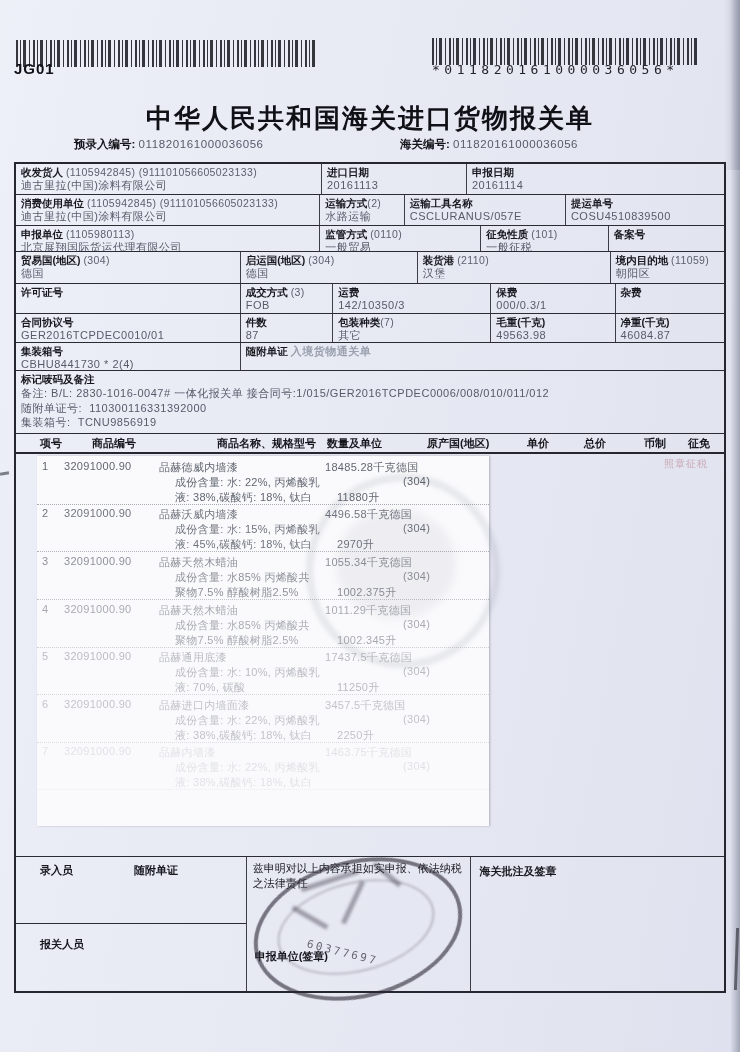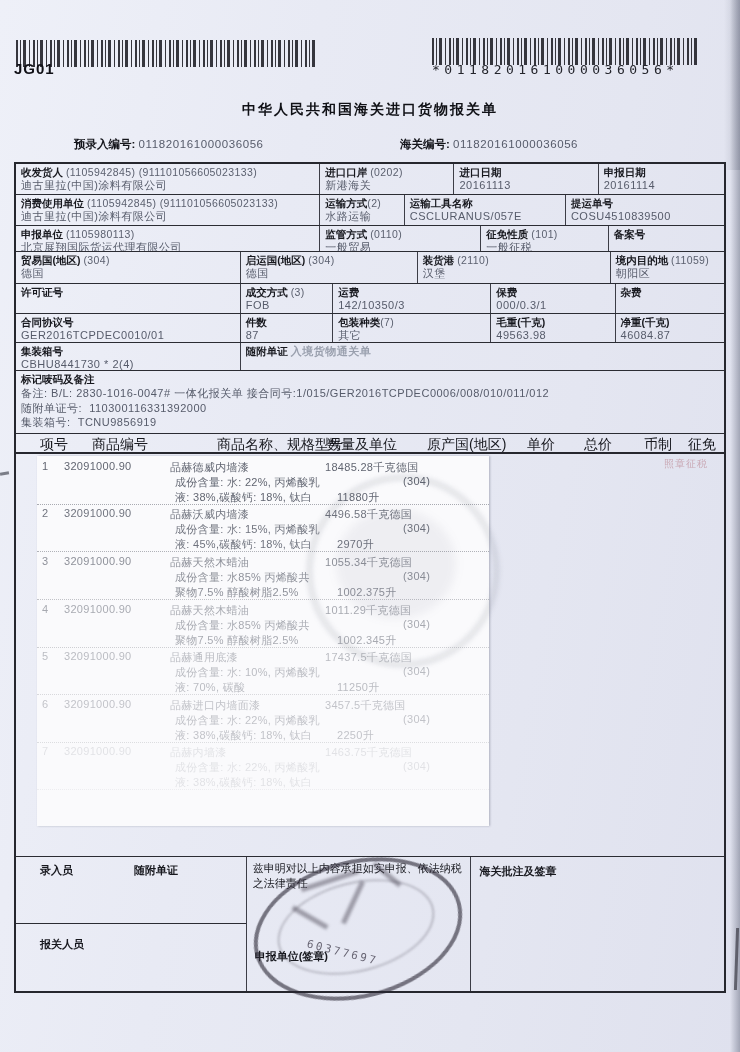--- a/index.html
+++ b/index.html
@@ -21,21 +21,21 @@
     background:repeating-linear-gradient(90deg,#1d1d24 0 2px,transparent 2px 4px,#1d1d24 4px 5px,transparent 5px 7px,#1d1d24 7px 10px,transparent 10px 13px,#1d1d24 13px 14px,transparent 14px 17px);
     opacity:.88;}
   .bc-l{left:16px;top:40px;width:302px;}
   .bc-r{left:432px;top:38px;width:268px;}
   .bc-num{position:absolute;font-family:"DejaVu Sans Mono",monospace;font-size:13px;color:#24252c;white-space:nowrap;}
   .bc-num-l{left:30px;top:64px;letter-spacing:6.5px;}
   .bc-num-r{left:432px;top:62px;letter-spacing:4.5px;}
   .jg{position:absolute;left:14px;top:60px;font-size:15px;font-weight:bold;color:#101016;letter-spacing:1px;text-align:center;}
 
   .title{position:absolute;left:0;top:101px;width:100%;text-align:center;
-    font-size:14px;font-weight:bold;letter-spacing:2px;color:#101116;}
+    font-size:26px;font-weight:bold;letter-spacing:2px;color:#101116;}
 
   .entry-line{position:absolute;top:137px;left:0;width:100%;font-size:11.5px;}
   .entry-line b{font-weight:bold;color:#14151b;}
   .dm{color:#565b6a;letter-spacing:.6px;}
   .pre-no{position:absolute;left:74px;top:0;}
   .cus-no{position:absolute;left:400px;top:0;}
 
   
   .tbl{position:absolute;left:14px;top:162px;width:712px;border:2px solid #26272e;box-sizing:border-box;}
   .row{display:flex;border-bottom:1.5px solid #2b2c33;box-sizing:border-box;}
@@ -51,33 +51,33 @@
   .rH .v{line-height:14.5px;}
   .w306{width:306px}.w135{width:135px}.w145{width:145px}.w126{width:126px}
   .w85{width:85px}.w162{width:162px}.w159{width:159px}
   .w128{width:128px}.w116{width:116px}
   .w226{width:226px}.w178{width:178px}.w194{width:194px}.w114{width:114px}
   .w93{width:93px}.w125{width:125px}.w109{width:109px}
   .w486{width:486px}
 
   
   .ghead{position:relative;height:18px;border-bottom:2px solid #26272e;}
-  .ghead span{position:absolute;top:2px;font-size:14px;font-weight:normal;color:#17181e;white-space:nowrap;}
+  .ghead span{position:absolute;top:2px;font-size:11px;font-weight:bold;color:#17181e;white-space:nowrap;}
   .gh0{left:24px}.gh1{left:76px}.gh2{left:201px}.gh3{left:311px}.gh4{left:411px}
   .gh5{left:511px}.gh6{left:568px}.gh7{left:628px}.gh8{left:672px}
 
   
   .gbody{position:relative;height:402px;border-bottom:1.5px solid #2b2c33;}
   .white-box{position:absolute;left:21px;top:2px;width:452px;height:370px;
     background:#fafafc;box-shadow:1px 0 2px rgba(70,75,95,.35);}
   .g-item{position:absolute;left:21px;width:452px;height:47px;border-bottom:1px dotted rgba(70,72,85,.55);}
   .gi{position:absolute;font-size:11px;color:#3f4452;letter-spacing:.3px;white-space:nowrap;}
   .gi.no{left:5px;top:3px;}
   .gi.code{left:27px;top:3px;}
-  .gi.name{left:133px;top:3px;}
+  .gi.name{left:122px;top:3px;}
   .gi.qty{left:288px;top:3px;}
   .gi.comp1{left:138px;top:18px;}
   .gi.origin{left:366px;top:18px;}
   .gi.comp2{left:138px;top:33px;}
   .gi.vol{left:300px;top:33px;}
   .f1{opacity:.82}.f2{opacity:.74}.f3{opacity:.58}.f4{opacity:.44}.f5{opacity:.34}.f6{opacity:.30}.f7{opacity:.13}
   .i1{top:3px}.i2{top:50px}.i3{top:98px}.i4{top:146px}.i5{top:193px}.i6{top:241px}.i7{top:288px}
   .duty-mark{position:absolute;left:648px;top:3px;font-size:10px;color:#b9808d;opacity:.6;letter-spacing:1px;}
   .wm{position:absolute;left:290px;top:20px;width:180px;height:180px;border:7px solid rgba(85,90,110,.12);
     border-radius:50%;filter:blur(2px);transform:rotate(-12deg);}
@@ -132,25 +132,20 @@
   </div>
 
   <div class="tbl">
 
     <div class="row rA">
       <div class="cell w306">
         <div class="l"><span>收发货人</span>
           <span class="cv">(1105942845)  (911101056605023133)</span></div>
         <div class="v">迪古里拉(中国)涂料有限公司</div>
       </div>
-      <div class="cell w135">
-        <div class="l"><span>进口口岸</span>
-          <span class="cv">(0202)</span></div>
-        <div class="v">新港海关</div>
-      </div>
       <div class="cell w145">
         <div class="l">进口日期</div>
         <div class="v">20161113</div>
       </div>
       <div class="cell w126">
         <div class="l">申报日期</div>
         <div class="v">20161114</div>
       </div>
     </div>
 

